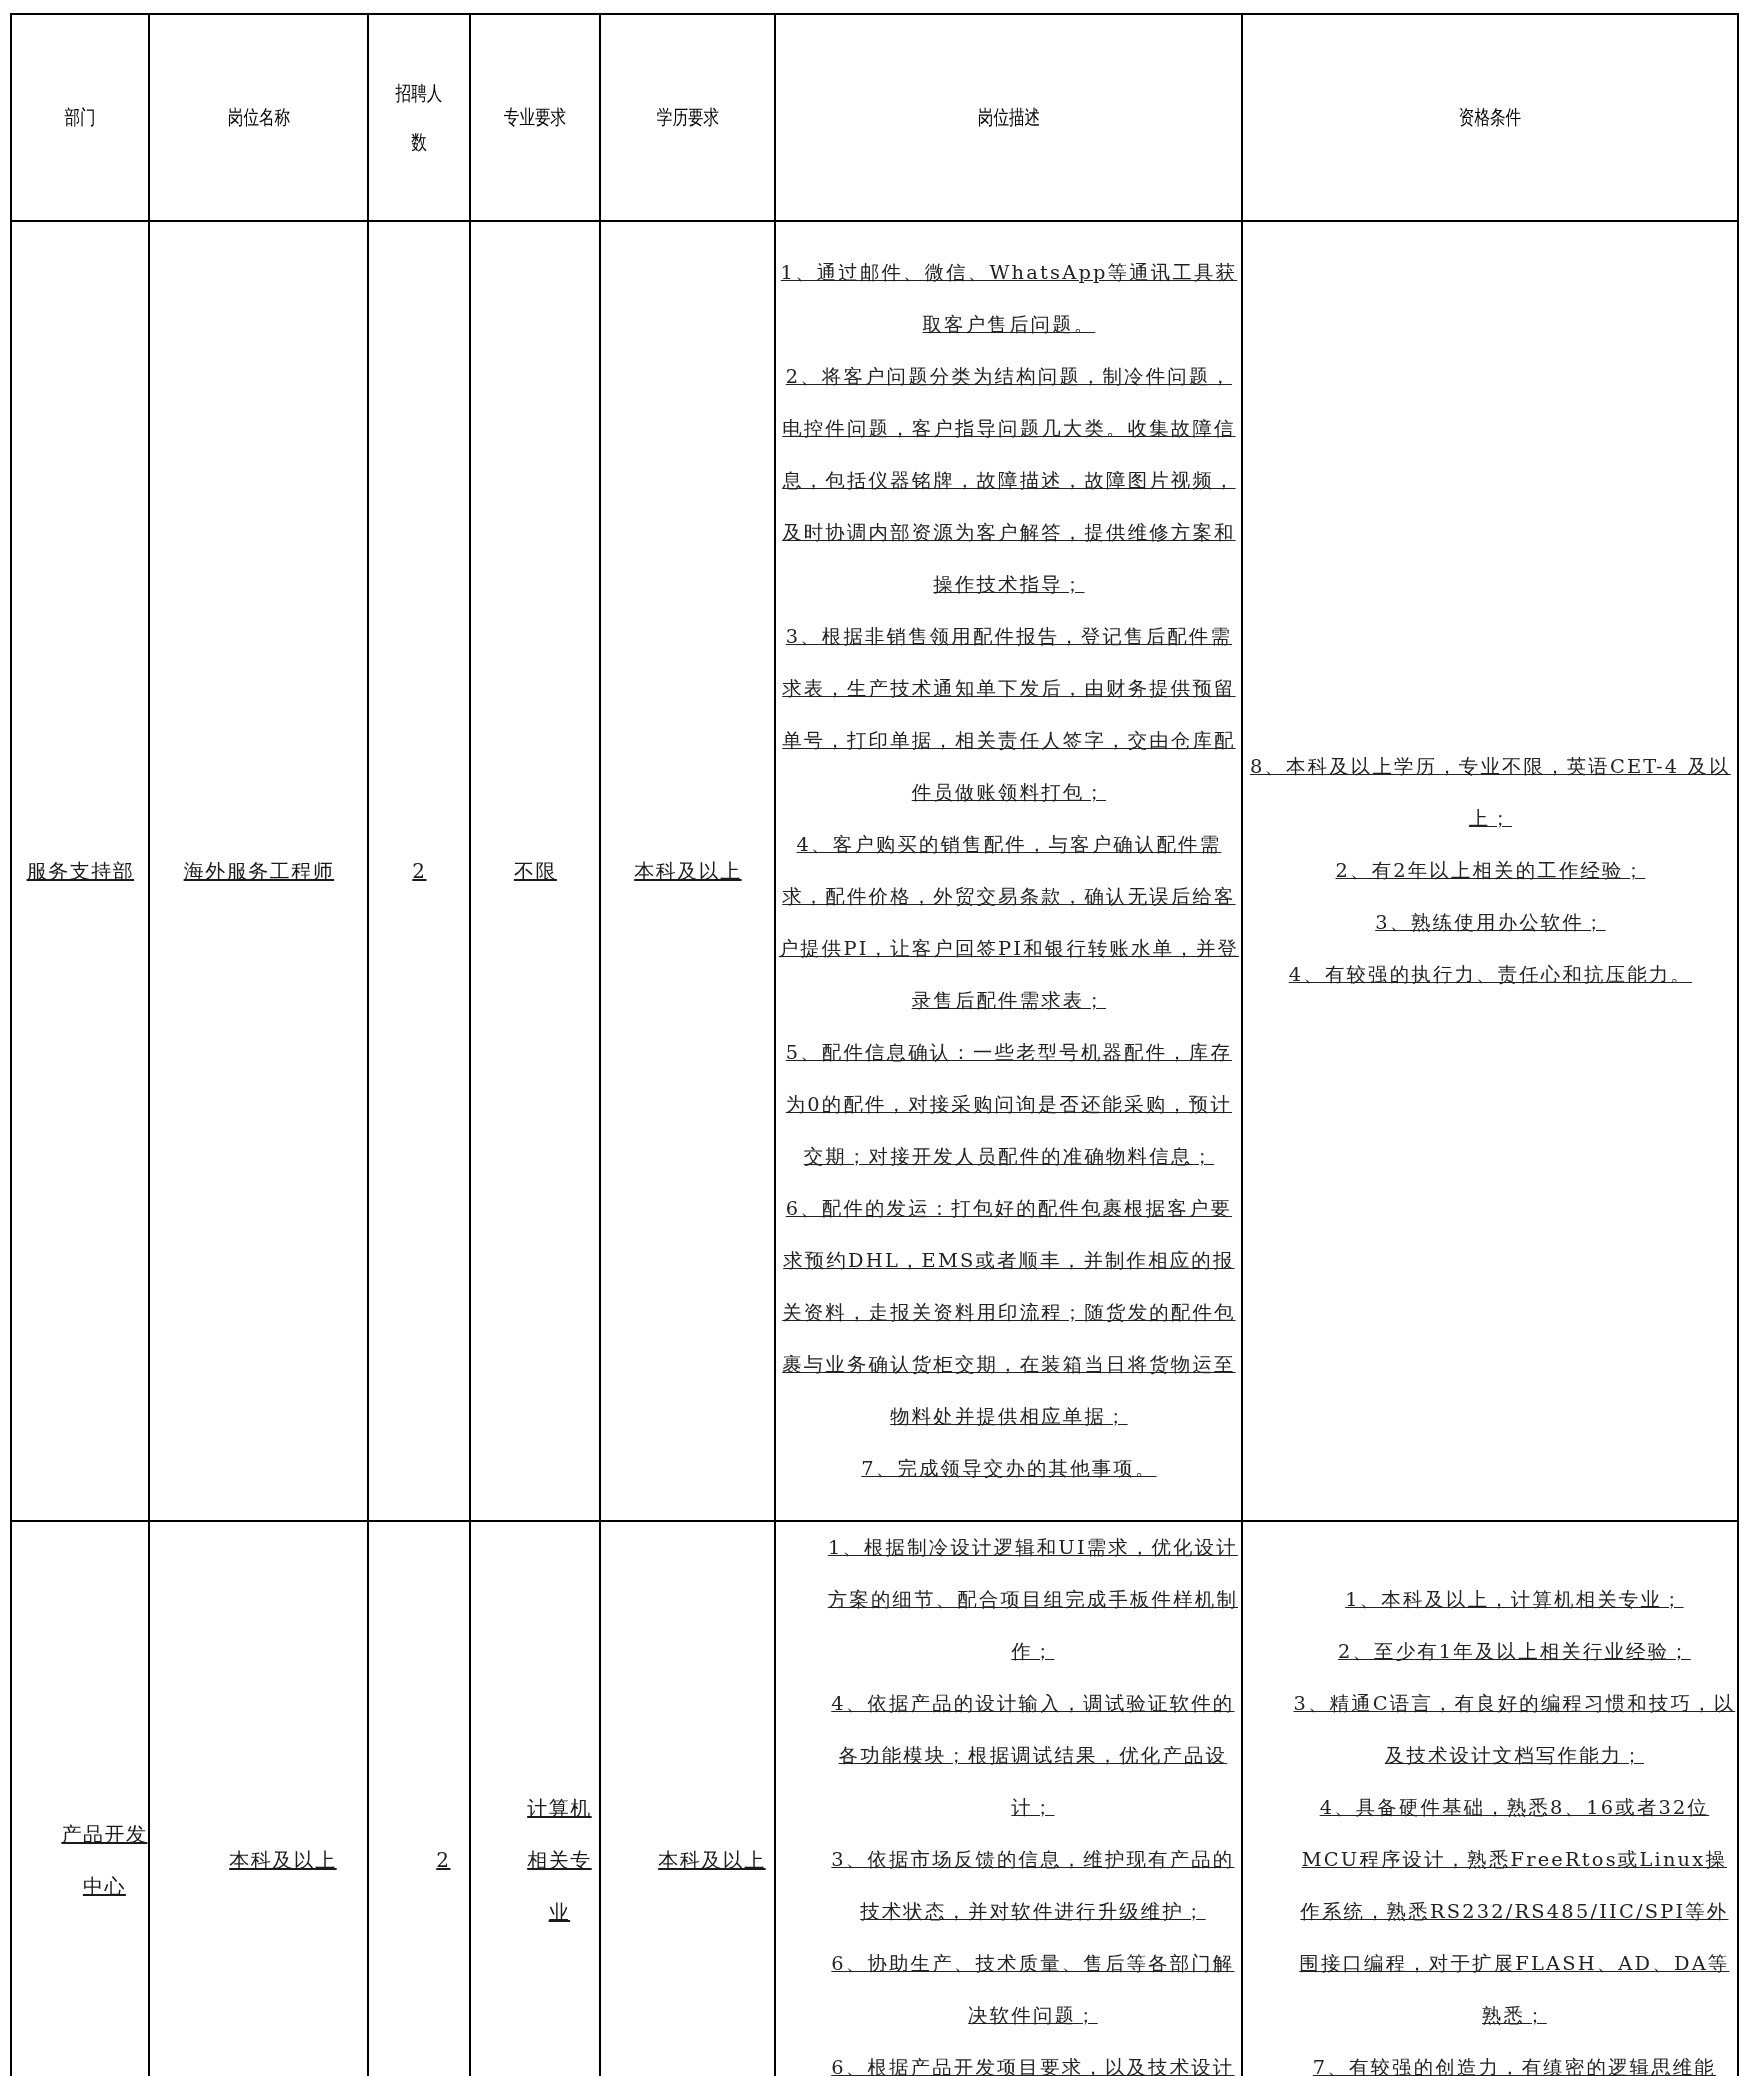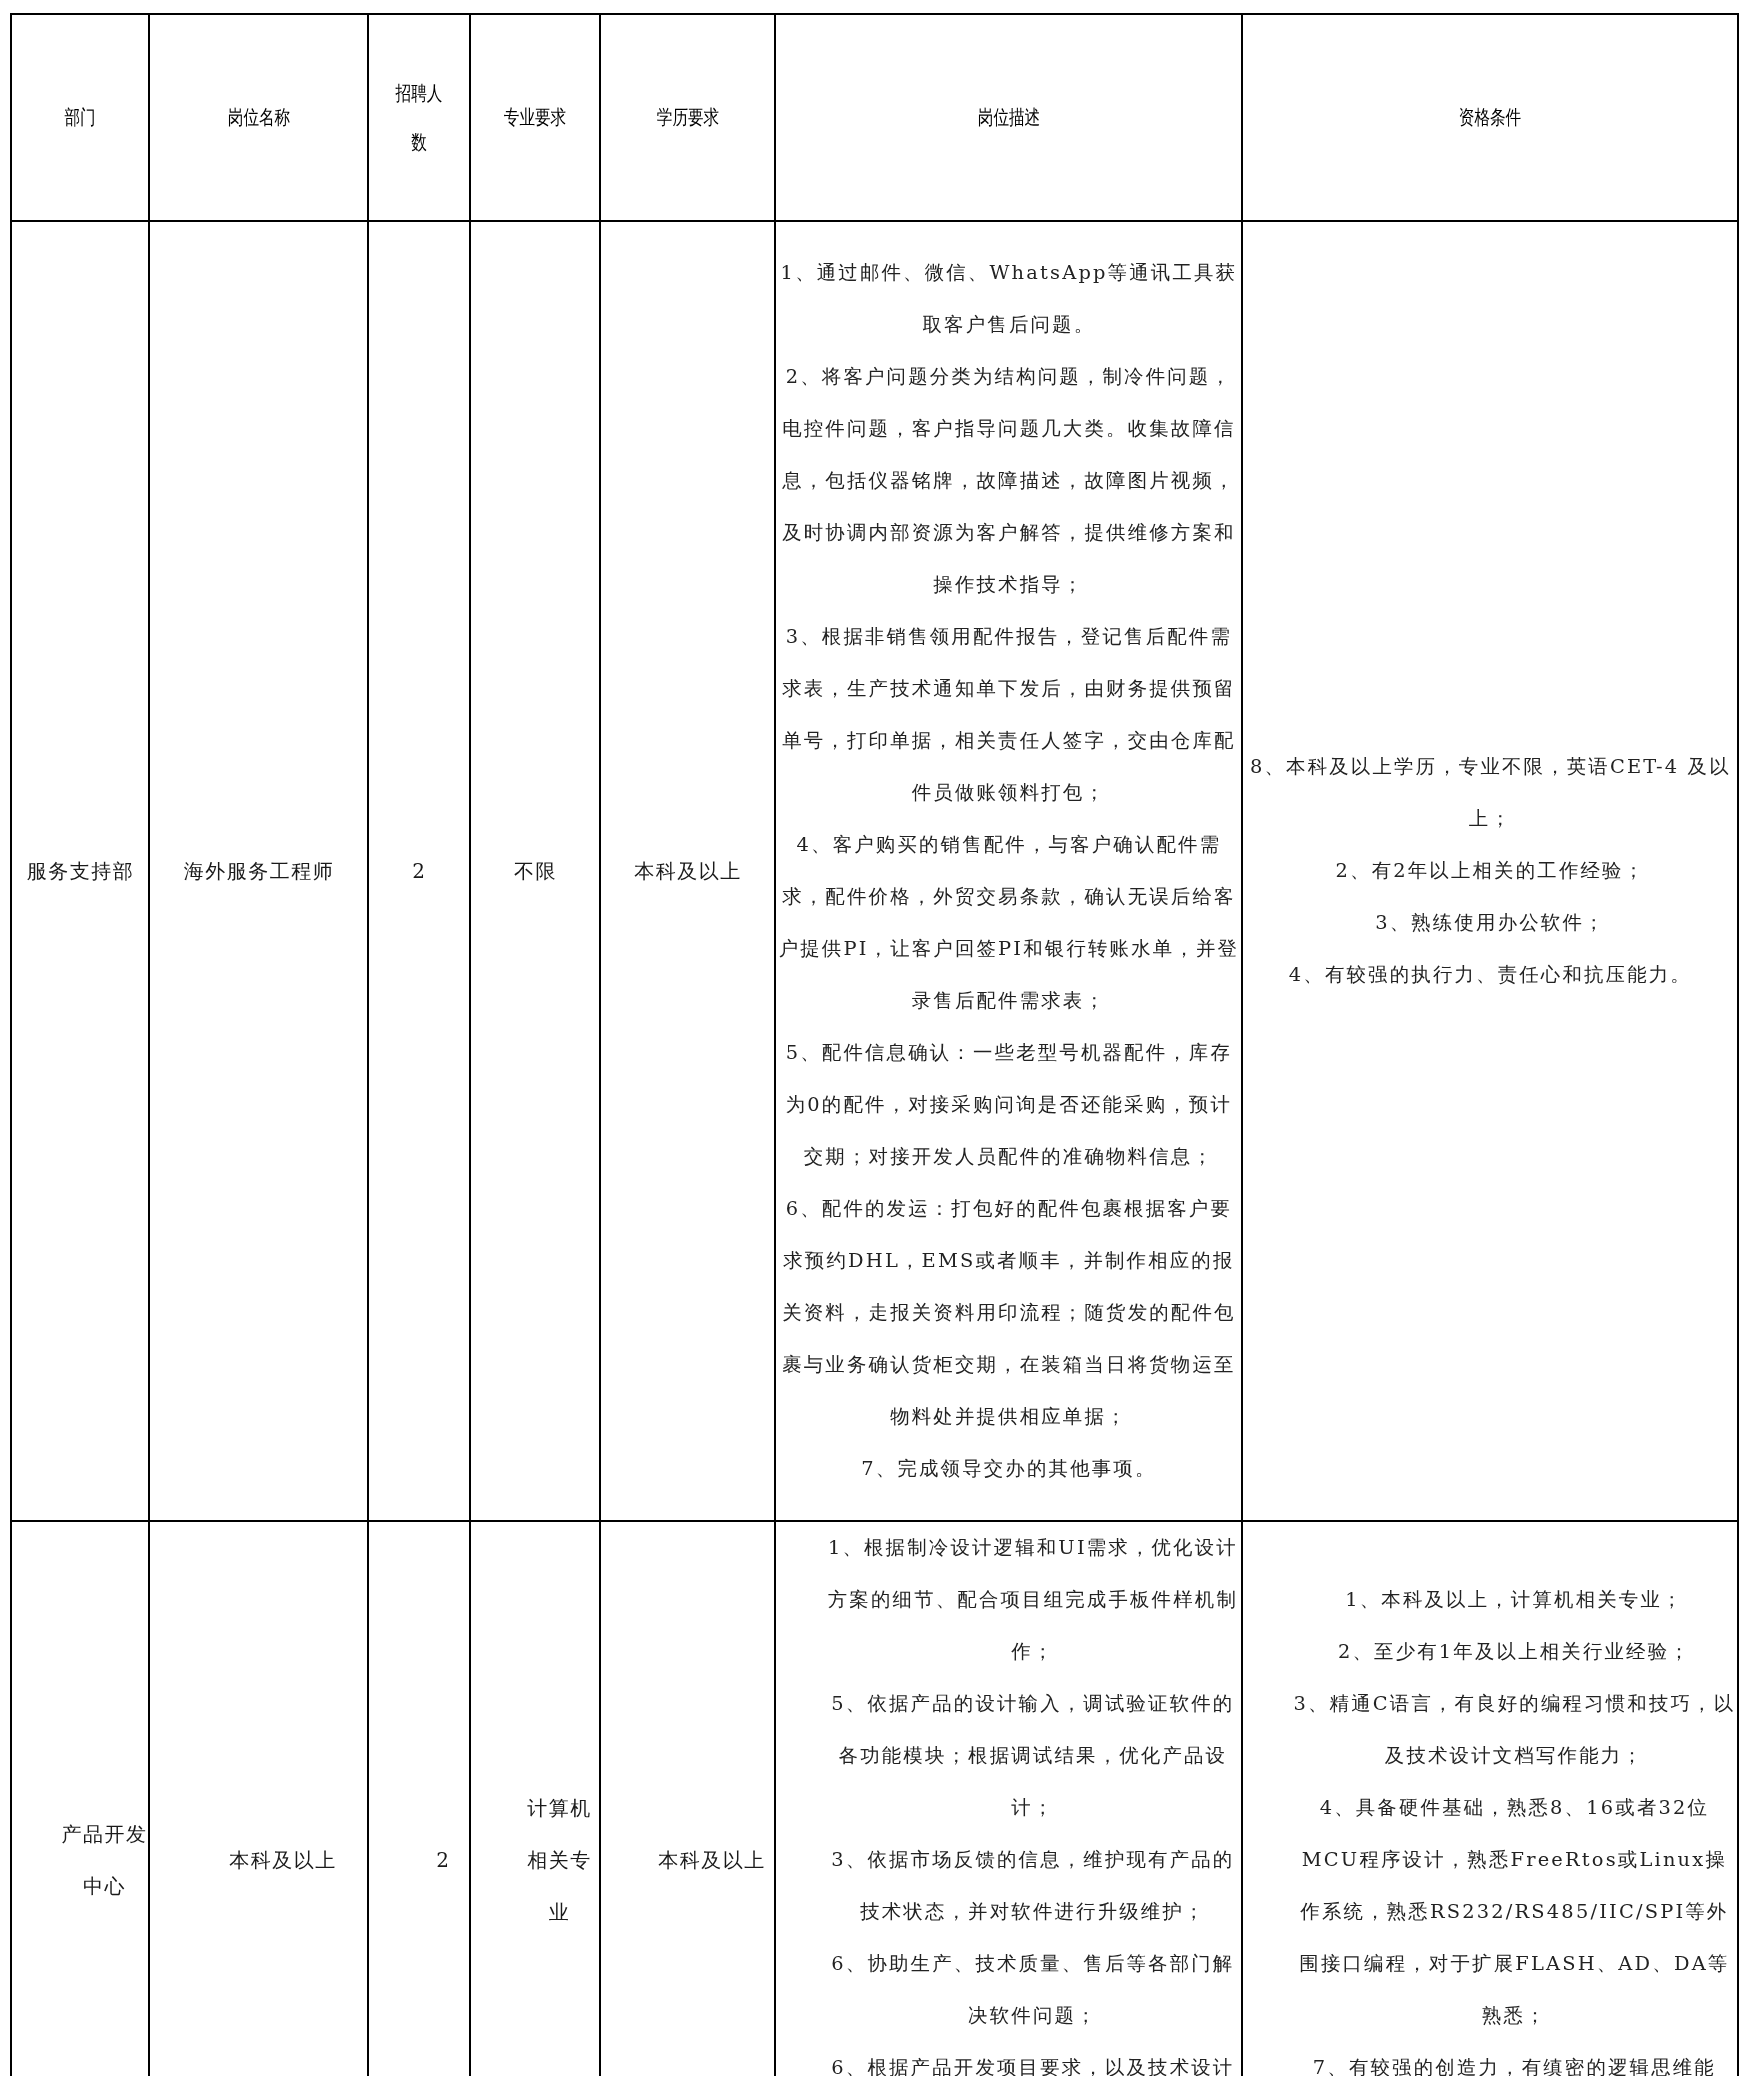--- a/index.html
+++ b/index.html
@@ -3,21 +3,21 @@
 <meta charset="utf-8">
 <style>
   html, body { margin: 0; padding: 0; background: #ffffff; }
   body { width: 1757px; height: 2077px; position: relative; overflow: hidden;
          font-family: "DejaVu Serif", "Liberation Serif", serif; color: #1a1a1a; }
   table.job-table {
     position: absolute; left: 10.4px; top: 13.4px;
     width: 1728px; border-collapse: collapse; table-layout: fixed;
   }
   table.job-table td, table.job-table th {
-    border: 2.2px solid #000; padding: 0; vertical-align: middle; text-align: center;
+    border: 2.2px solid #000; padding: 0; vertical-align: middle; text-align: center; text-decoration: underline;
   }
   th { font-weight: normal; font-size: 20px; color: #000; height: 205px;
        font-family: "DejaVu Sans", "Liberation Sans", sans-serif; transform-origin: center; }
   th .hl { display: inline-block; transform: scaleX(0.78); line-height: 49px; }
   td.simple { font-size: 20px; line-height: 52px; letter-spacing: 1.5px; padding: 0 7.5px; margin-left: 12px; }
   td.listcell { text-align: left; padding: 0 10.4px 0 12px; font-size: 19.4px; line-height: 52px;
                 letter-spacing: 2.2px; color: #222; }
   td.listcell .item { display: block; }
   tr.row1 td { height: 1298px; }
   tr.row2 td { height: 524px; padding-left: 48px; }
@@ -73,21 +73,21 @@
       </td>
     </tr>
     <tr class="row2">
       <td class="simple"><span>产品开发中心</span></td>
       <td class="simple"><span>本科及以上</span></td>
       <td class="simple"><span>2</span></td>
       <td class="simple"><span>计算机相关专业</span></td>
       <td class="simple"><span>本科及以上</span></td>
       <td class="listcell">
         <span class="item">1、根据制冷设计逻辑和UI需求，优化设计方案的细节、配合项目组完成手板件样机制作；</span>
-        <span class="item">5、依据产品的设计输入，调试验证软件的各功能模块；根据调试结果，优化产品设计；</span>
+        <span class="item">4、依据产品的设计输入，调试验证软件的各功能模块；根据调试结果，优化产品设计；</span>
         <span class="item">3、依据市场反馈的信息，维护现有产品的技术状态，并对软件进行升级维护；</span>
         <span class="item">6、协助生产、技术质量、售后等各部门解决软件问题；</span>
         <span class="item">6、根据产品开发项目要求，以及技术设计文档完成产品的程序编写并整理技术设计文档。</span>
       </td>
       <td class="listcell">
         <span class="item">1、本科及以上，计算机相关专业；</span>
         <span class="item">2、至少有1年及以上相关行业经验；</span>
         <span class="item">3、精通C语言，有良好的编程习惯和技巧，以及技术设计文档写作能力；</span>
         <span class="item">4、具备硬件基础，熟悉8、16或者32位MCU程序设计，熟悉FreeRtos或Linux操作系统，熟悉RS232/RS485/IIC/SPI等外围接口编程，对于扩展FLASH、AD、DA等熟悉；</span>
         <span class="item">7、有较强的创造力，有缜密的逻辑思维能力。</span>

